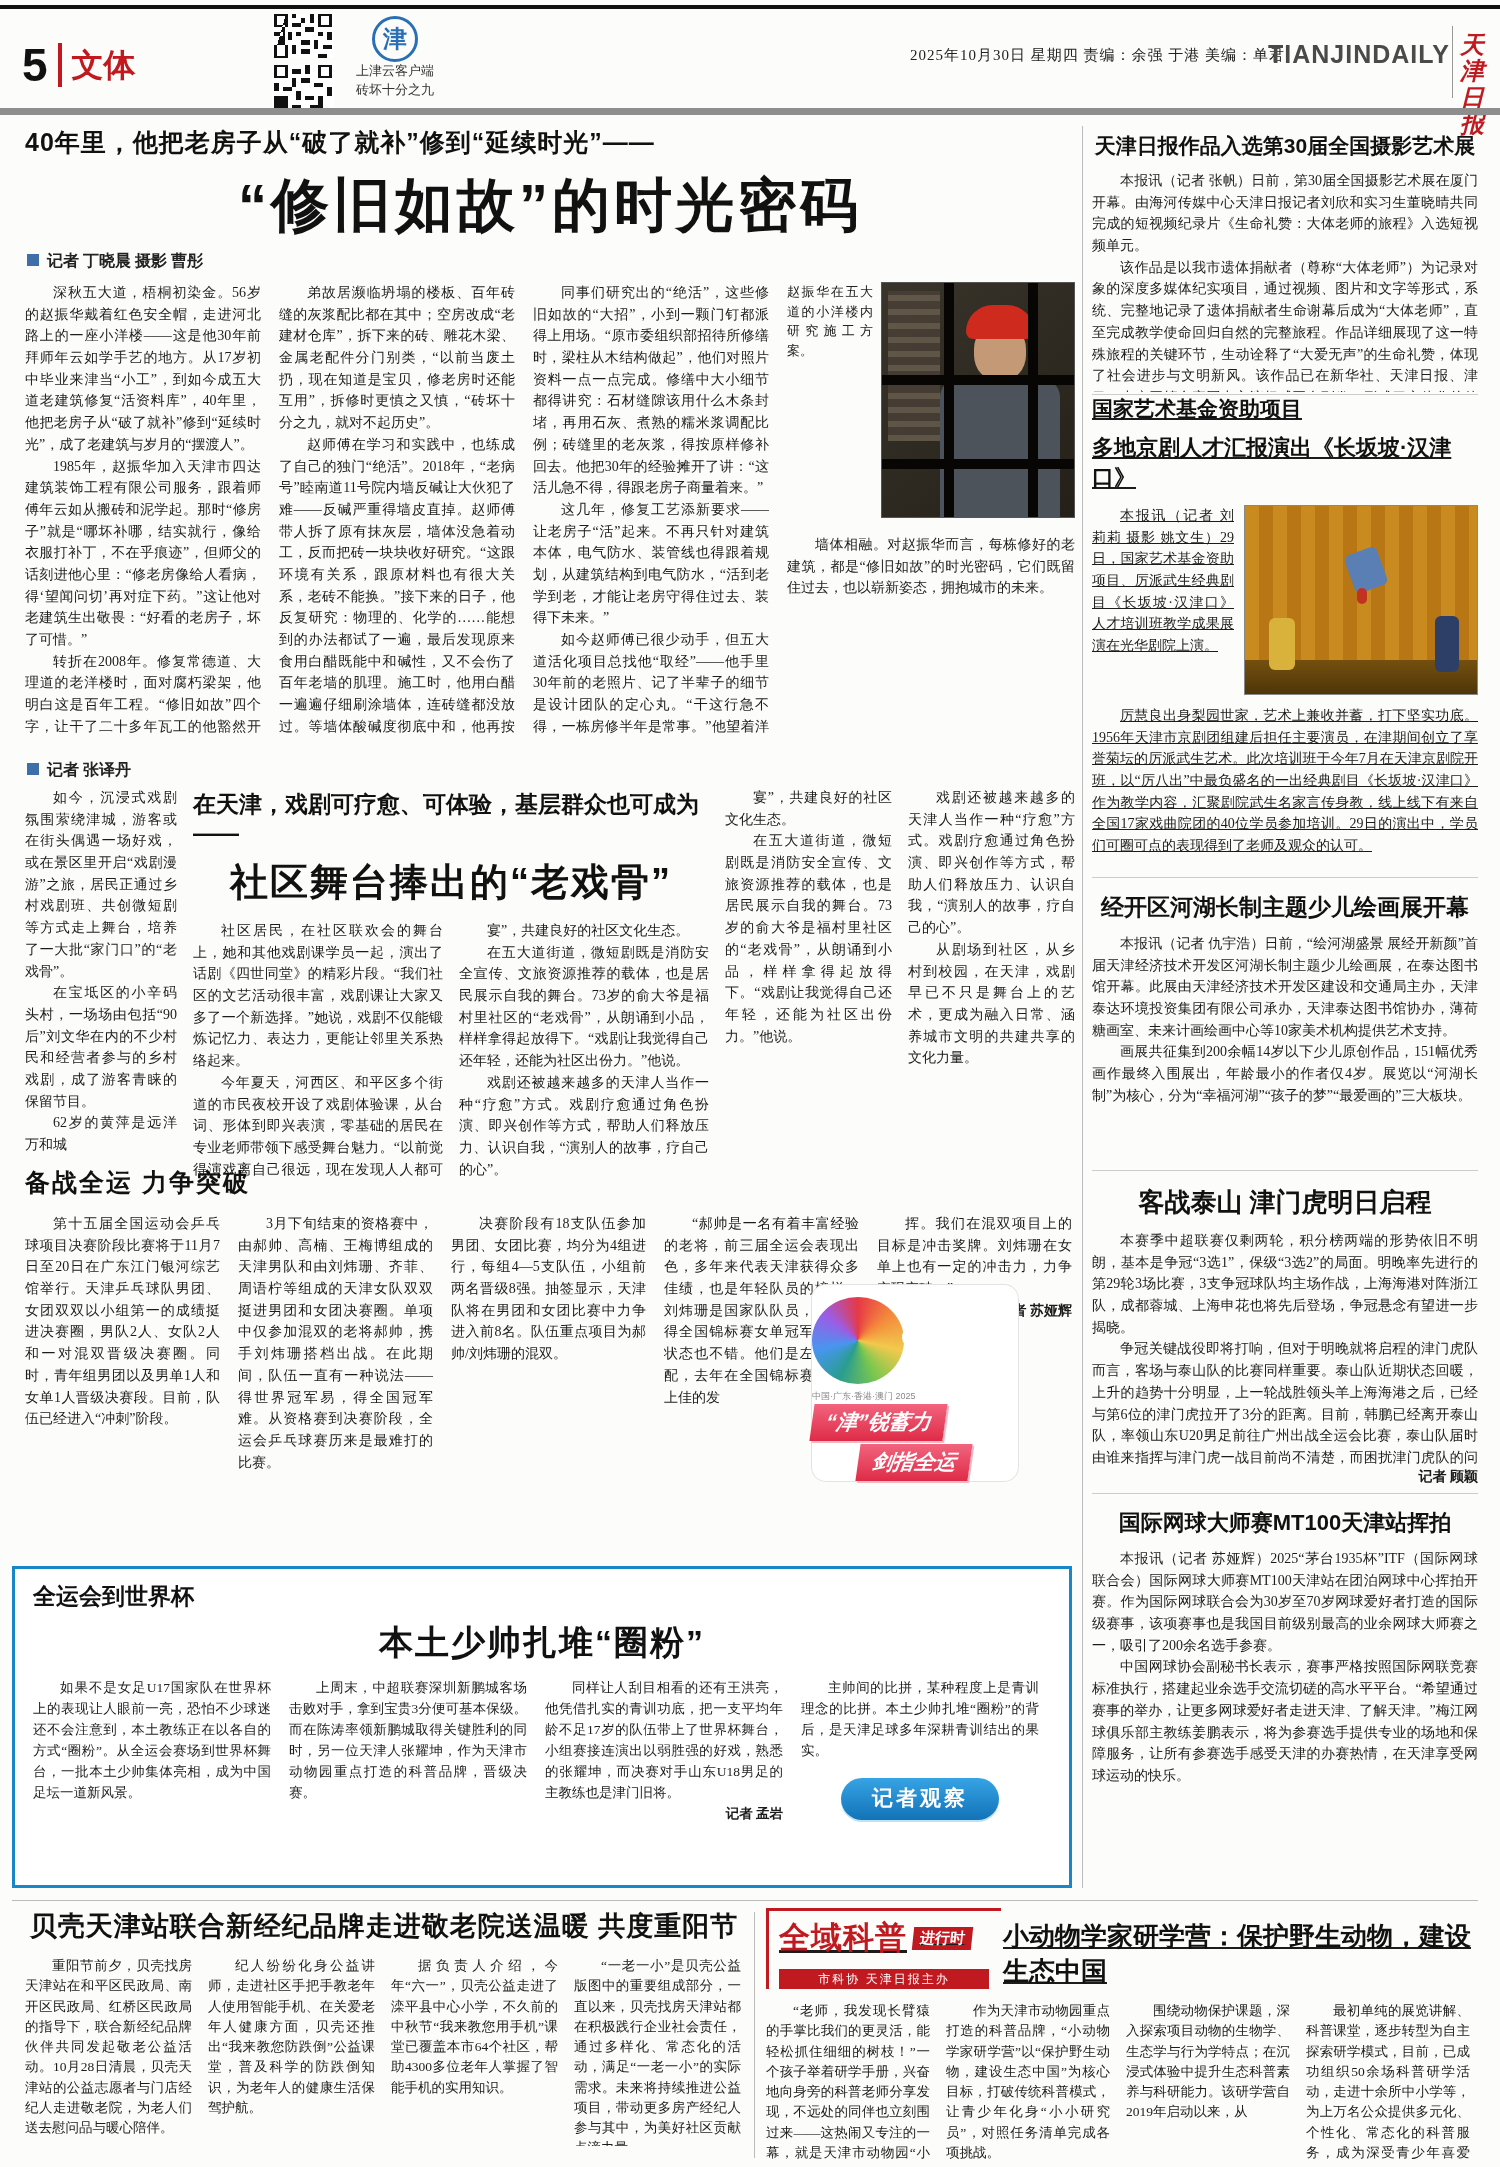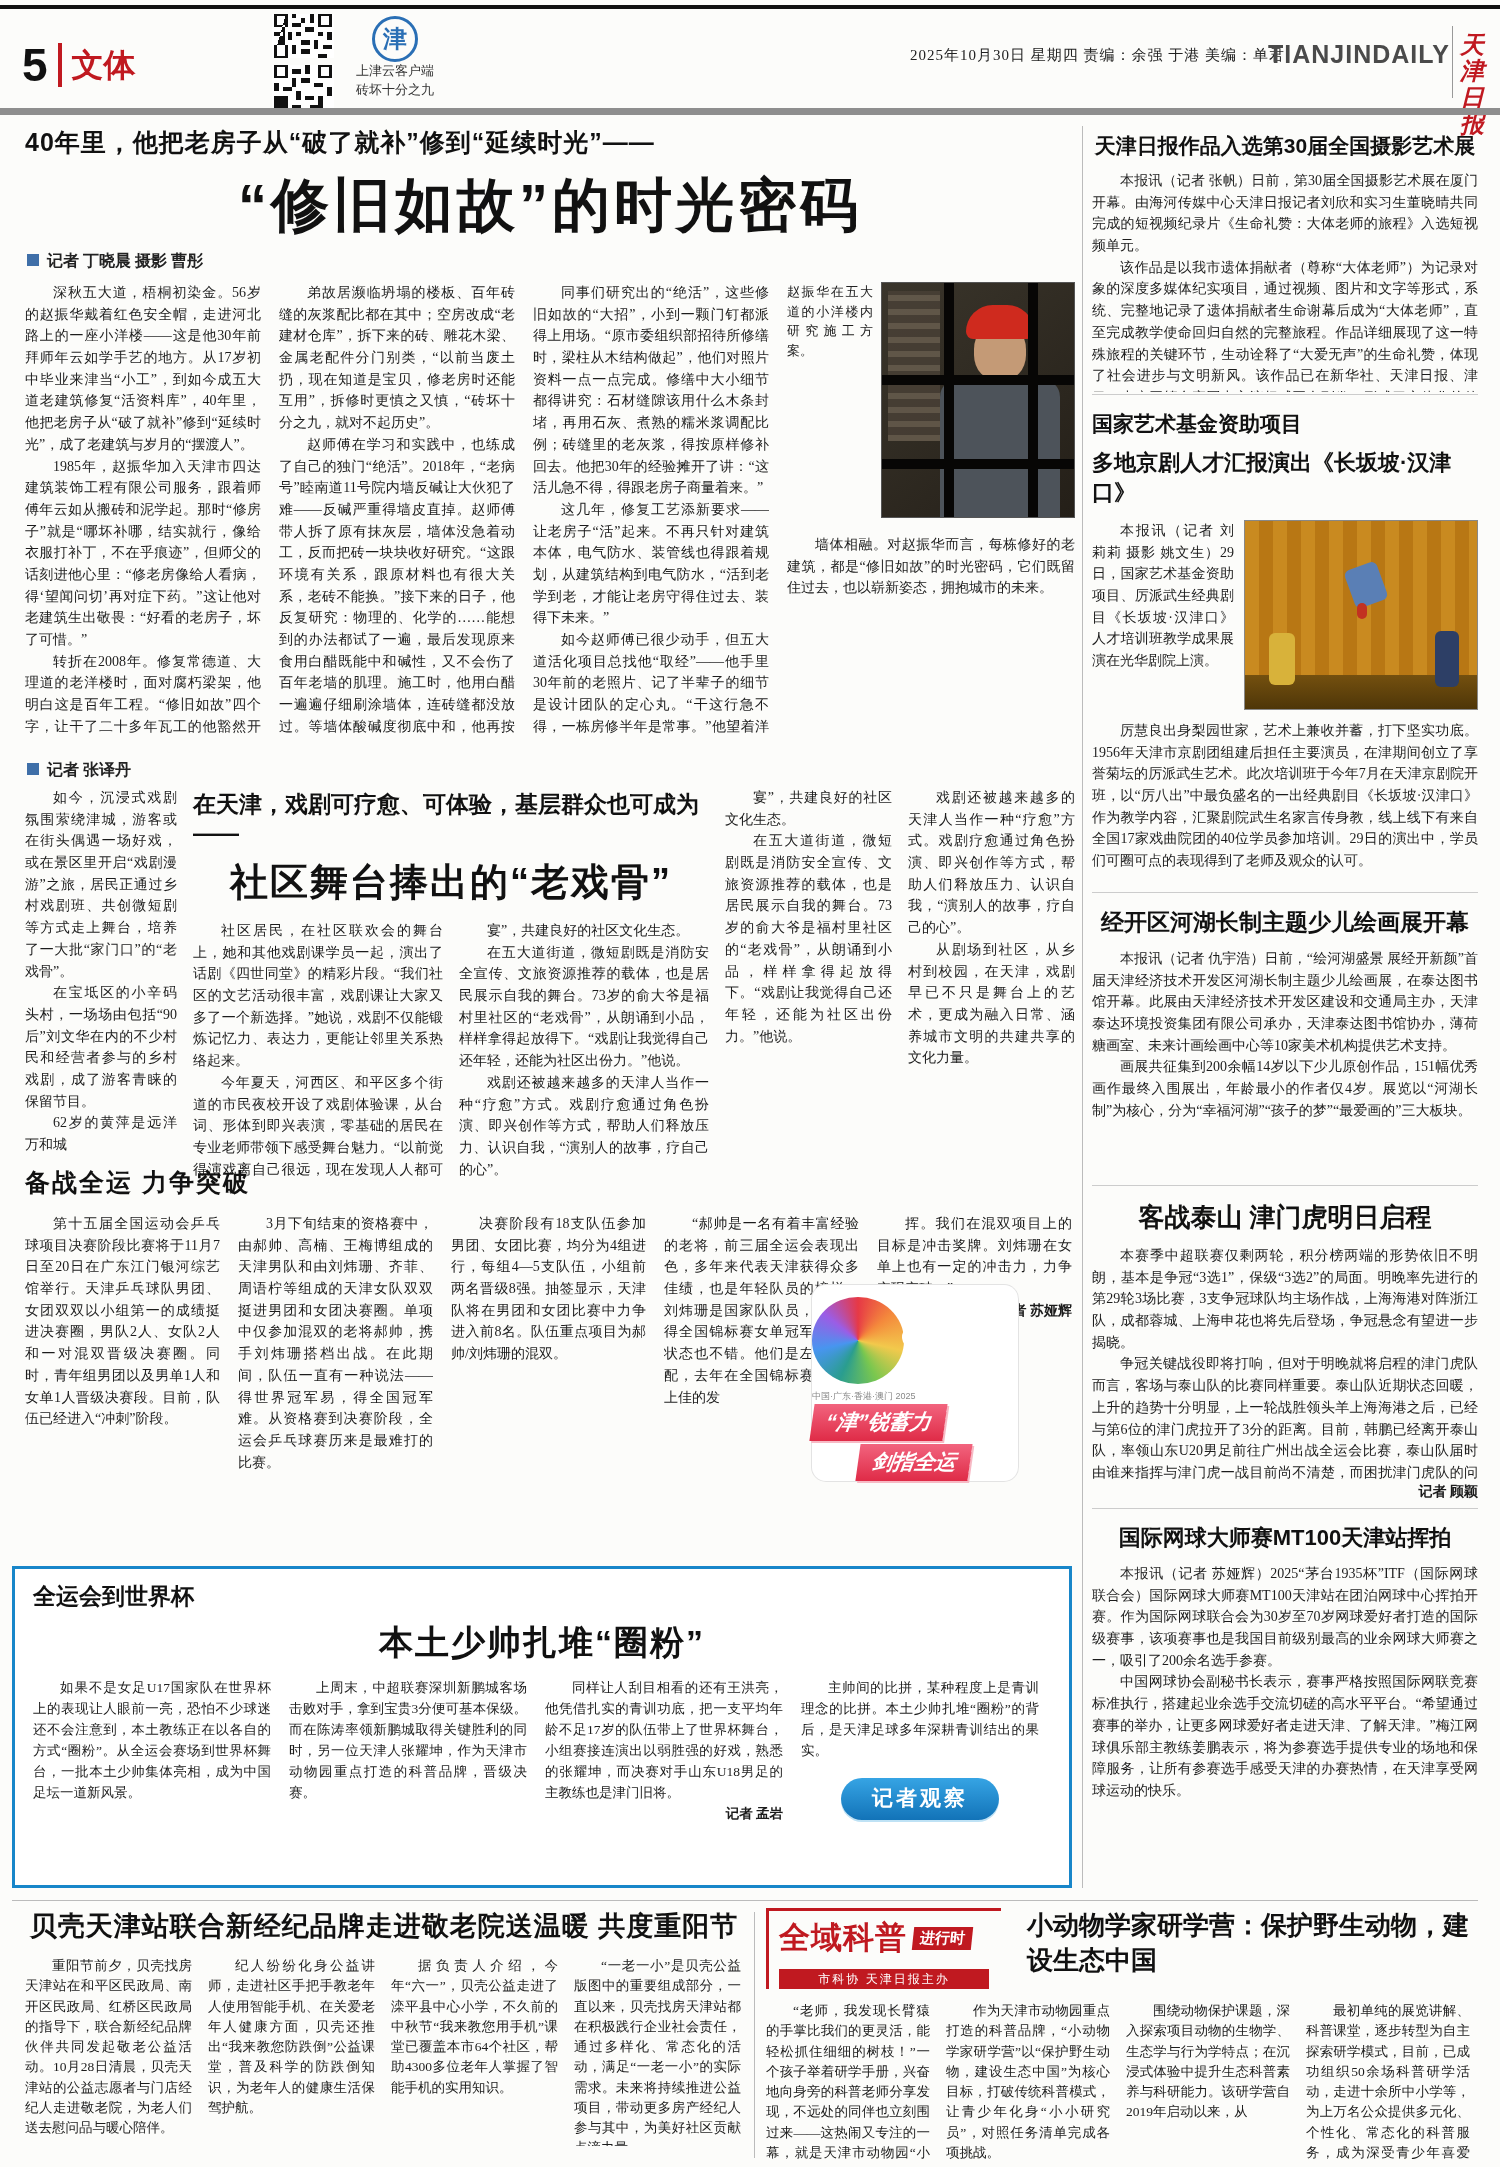--- a/index.html
+++ b/index.html
@@ -61,21 +61,21 @@
   .artB-ccols{display:flex;gap:16px;font-size:14px;line-height:1.55;}
   .artB-ccol{width:250px;height:262px;}
   .artB-right{width:350px;height:392px;font-size:14px;line-height:1.55;column-count:2;column-gap:16px;}
   
   .rail{position:absolute;left:1092px;top:126px;width:386px;}
   .rail-sec{overflow:hidden;}
   .rail-title{font-family:"Liberation Sans",sans-serif;font-weight:bold;color:#111;}
   .rail-body{font-size:14px;line-height:1.55;text-align:justify;margin-top:10px;}
   .r1{height:268px;}
   .r1 .rail-title{font-size:21px;text-align:center;margin-top:6px;}
-  .r2{height:482px;border-top:1px solid #ccc;padding-top:15px;}
+  .r2{height:482px;border-top:1px solid #ccc;padding-top:0;text-decoration:underline;}
   .r2-kicker{font-family:"Liberation Sans",sans-serif;font-weight:bold;font-size:21px;color:#111;}
   .r2-title{font-family:"Liberation Sans",sans-serif;font-weight:bold;font-size:22px;margin-top:10px;color:#111;}
   .r2-row{display:flex;gap:10px;margin-top:12px;}
   .r2-txt{width:142px;font-size:14px;line-height:1.55;height:190px;overflow:hidden;text-align:justify;}
   .photo2{width:232px;height:188px;position:relative;overflow:hidden;border:1px solid #888;
           background:repeating-linear-gradient(90deg,#c98a20 0 14px,#b87714 14px 28px);}
   .photo2 .floor{position:absolute;left:0;bottom:0;width:100%;height:34px;background:linear-gradient(#74500f,#4e3608);}
   .photo2 .fig{position:absolute;border-radius:6px;}
   .r3{height:278px;border-top:1px solid #ccc;padding-top:14px;}
   .r3 .rail-title{font-size:23px;text-align:center;}
@@ -109,21 +109,21 @@
   .observer-pill{width:158px;height:42px;margin:16px auto 0 auto;border-radius:21px;
                  background:linear-gradient(180deg,#36a4e4,#1273b8);color:#fff;display:flex;align-items:center;justify-content:center;
                  font-family:"Liberation Sans",sans-serif;font-size:21px;font-weight:bold;letter-spacing:3px;
                  box-shadow:0 2px 0 #bfe2f5;}
   
   .botL{position:absolute;left:25px;top:1908px;width:718px;height:250px;}
   .botL .headline{font-size:27px;letter-spacing:1px;}
   .bot-cols{display:flex;gap:16px;margin-top:12px;font-size:13.5px;line-height:1.5;}
   .botL .bot-col{width:167px;height:190px;}
   .botR{position:absolute;left:766px;top:1908px;width:712px;height:250px;}
-  .botR-head{display:flex;gap:26px;align-items:flex-start;}
+  .botR-head{display:flex;gap:2px;align-items:flex-end;text-decoration:underline;}
   .kepu-badge{width:232px;height:78px;border-left:3px solid #c01920;border-top:3px solid #c01920;position:relative;flex-shrink:0;}
   .kepu-top{display:flex;align-items:center;padding:6px 0 0 10px;}
   .kepu-main{font-family:"Liberation Sans",sans-serif;font-size:31px;font-weight:bold;color:#c01920;letter-spacing:1px;}
   .kepu-tag{font-family:"Liberation Sans",sans-serif;font-size:15px;font-weight:bold;color:#fff;background:#c01920;
             padding:2px 7px;margin-left:6px;transform:skew(-6deg);}
   .kepu-bar{position:absolute;left:10px;bottom:0;width:210px;height:20px;background:#c01920;color:#fff;
             font-size:12px;text-align:center;line-height:20px;font-family:"Liberation Sans",sans-serif;letter-spacing:2px;}
   .botR .headline{font-size:26px;text-align:left;letter-spacing:0px;}
   .botR .bot-col{width:164px;height:158px;}
 </style>

